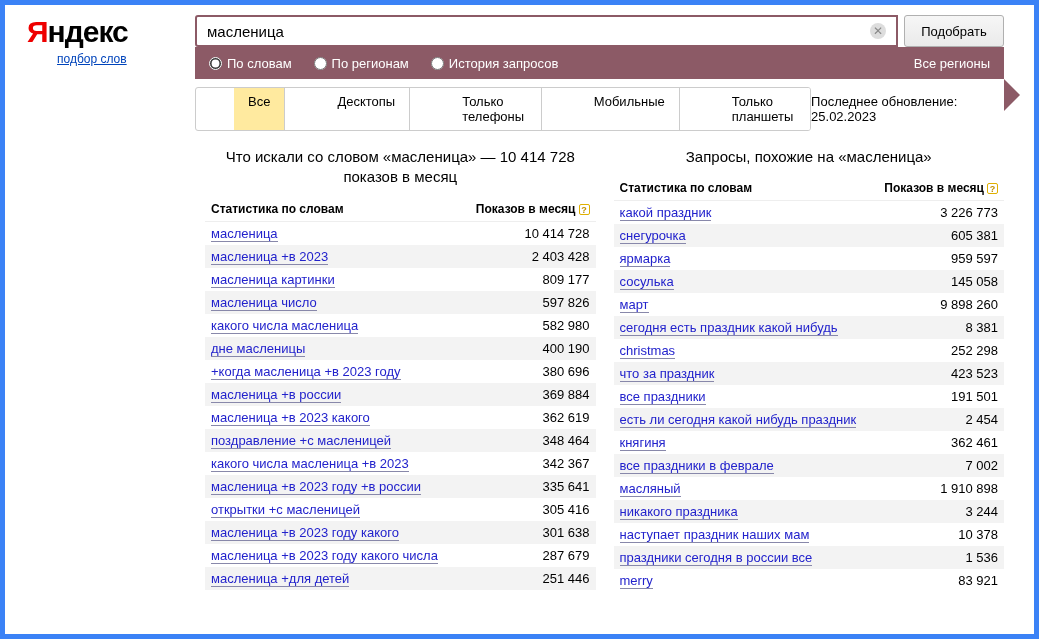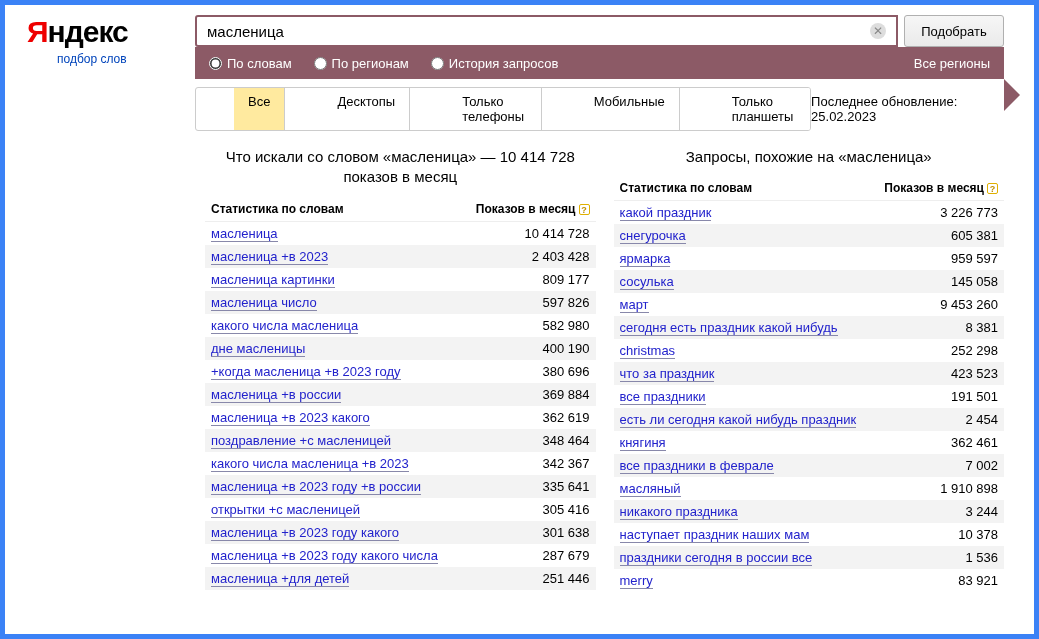--- a/index.html
+++ b/index.html
@@ -2,21 +2,21 @@
 <html><head>
 <meta charset="utf-8">
 <style>
   * { box-sizing: border-box; margin: 0; padding: 0; }
   body { font-family: Arial, Helvetica, sans-serif; font-size: 13px; background: #fff; color: #000; }
   .page { width: 1039px; height: 639px; border: 5px solid #3b82f6; overflow: hidden; position: relative; }
   .top { display: flex; align-items: flex-start; padding: 10px 0 0 0; }
   .left-col { width: 190px; padding-left: 22px; }
   .logo { font-family: Arial, sans-serif; font-size: 30px; font-weight: bold; letter-spacing: -1px; }
   .logo .ya-y { color: #e00; }
-  .sub-link { display: block; margin-top: 3px; margin-left: 30px; font-size: 12px; color: #0044bb; cursor: pointer; }
+  .sub-link { display: block; margin-top: 3px; margin-left: 30px; font-size: 12px; color: #0044bb; text-decoration: underline; cursor: pointer; }
   .main-col { flex: 1; padding-right: 30px; position: relative; }
   .search-wrap { position: relative; display: flex; align-items: center; }
   .search-box { flex: 1; height: 32px; border: 2px solid #8c5a66; border-radius: 3px 0 0 3px; padding: 0 30px 0 10px; font-size: 15px; }
   .clear-btn { position: absolute; right: 118px; top: 8px; width:16px; height:16px; border-radius:50%; background:#ddd; color:#888; font-size:12px; display:flex; align-items:center; justify-content:center; cursor:pointer;}
   .submit-btn { height: 32px; width: 100px; background: linear-gradient(#f6f6f6,#eaeaea); border: 1px solid #b0b0b0; border-radius:3px; margin-left:6px; font-size:13px; cursor:pointer;}
   .arrow-end { position:absolute; right:-16px; top:32px; width:0; height:0; border-top:16px solid transparent; border-bottom:16px solid transparent; border-left:16px solid #8c5a66;}
   .tabs-bar { background:#8c5a66; height:32px; display:flex; align-items:center; padding:0 14px; color:#fff; font-size:13px; position:relative;}
   .tabs-bar label { margin-right: 22px; display:flex; align-items:center; cursor:pointer;}
   .tabs-bar input[type=radio]{ margin-right:5px; accent-color:#fff;}
   .regions-link { position:absolute; right:14px; color:#fff; cursor:pointer;}
@@ -181,21 +181,21 @@
             <tr>
               <td class="keyword"><a href="#">ярмарка</a></td>
               <td class="num">959 597</td>
             </tr>
             <tr>
               <td class="keyword"><a href="#">сосулька</a></td>
               <td class="num">145 058</td>
             </tr>
             <tr>
               <td class="keyword"><a href="#">март</a></td>
-              <td class="num">9 453 260</td>
+              <td class="num">9 898 260</td>
             </tr>
             <tr>
               <td class="keyword"><a href="#">сегодня есть праздник какой нибудь</a></td>
               <td class="num">8 381</td>
             </tr>
             <tr>
               <td class="keyword"><a href="#">christmas</a></td>
               <td class="num">252 298</td>
             </tr>
             <tr>

